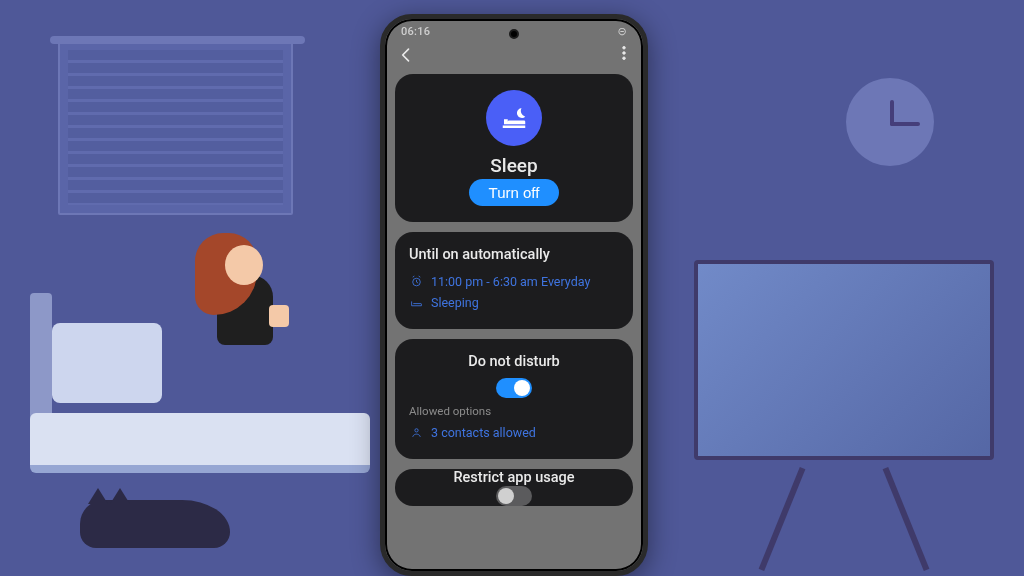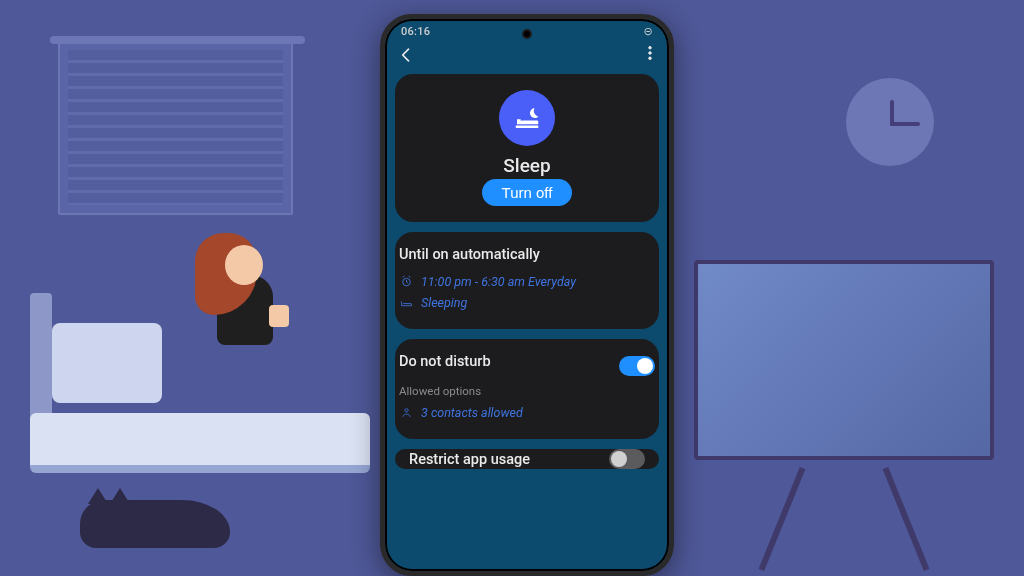--- a/index.html
+++ b/index.html
@@ -147,23 +147,23 @@
     background:#3f3a6a;
   }
   .bg-tv-leg1 { left:-30px; transform:rotate(22deg); }
   .bg-tv-leg2 { right:-30px; transform:rotate(-22deg); }
 
   
   .phone {
     position: absolute;
     left: 380px;
     top: 14px;
-    width: 294px;
+    width: 268px;
     height: 562px;
-    background: #0c4a6e;
+    background: #737373;
     border: 5px solid #2a2a2a;
     border-radius: 32px;
     box-shadow: 0 6px 28px rgba(0,0,0,.45), inset 0 0 0 2px #000;
     overflow: hidden;
   }
   .phone .notch {
     position: absolute;
     left: 50%;
     top: 10px;
     transform: translateX(-50%);
@@ -194,21 +194,21 @@
     color: #f2f2f2;
   }
   .chev { width:22px; height:22px; display:flex; align-items:center; justify-content:center; }
   .chev svg, .dots svg { stroke:#e8e8e8; fill:#e8e8e8; }
 
   .content { padding: 0 10px; display:flex; flex-direction:column; gap:10px; }
 
   .card {
     background: #1c1c1e;
     border-radius: 18px;
-    padding: 14px 4px 16px;
+    padding: 14px 14px 16px;
     color: #e9e9e9;
   }
 
   .header-card { text-align:center; padding-top: 16px; }
   .mode-icon {
     width: 56px; height: 56px;
     background: #4a5ff7;
     border-radius: 50%;
     margin: 0 auto 8px;
     display:flex; align-items:center; justify-content:center;
@@ -225,24 +225,24 @@
     padding: 5px 20px;
     font-size: 15px;
     font-weight:500;
     cursor:pointer;
   }
 
   .section-title { font-size: 14.5px; font-weight:500; color:#eaeaea; margin-bottom:8px; }
   .row { display:flex; align-items:center; gap:8px; font-size:12.5px; padding:3px 0; }
   .row .ic { width:14px; height:14px; display:flex; align-items:center; justify-content:center; flex-shrink:0; }
   .row .ic svg { width:13px; height:13px; stroke:#3f74e0; fill:none; stroke-width:1.6; }
-  .row .txt.link { color:#3f74e0;font-style:italic; }
+  .row .txt.link { color:#3f74e0; }
   .sub-label { font-size:11.5px; color:#8b8b8b; margin:6px 0 4px; }
 
-  .card .head-row { display:flex; justify-content:space-between; align-items:center; }
+  .card .head-row { display:flex; justify-content:space-between; align-items:center;flex-direction:column; }
 
   .toggle {
     position: relative;
     width: 36px; height: 20px;
     border-radius: 10px;
     cursor:pointer;
   }
   .toggle .knob {
     position:absolute;
     top:2px;

